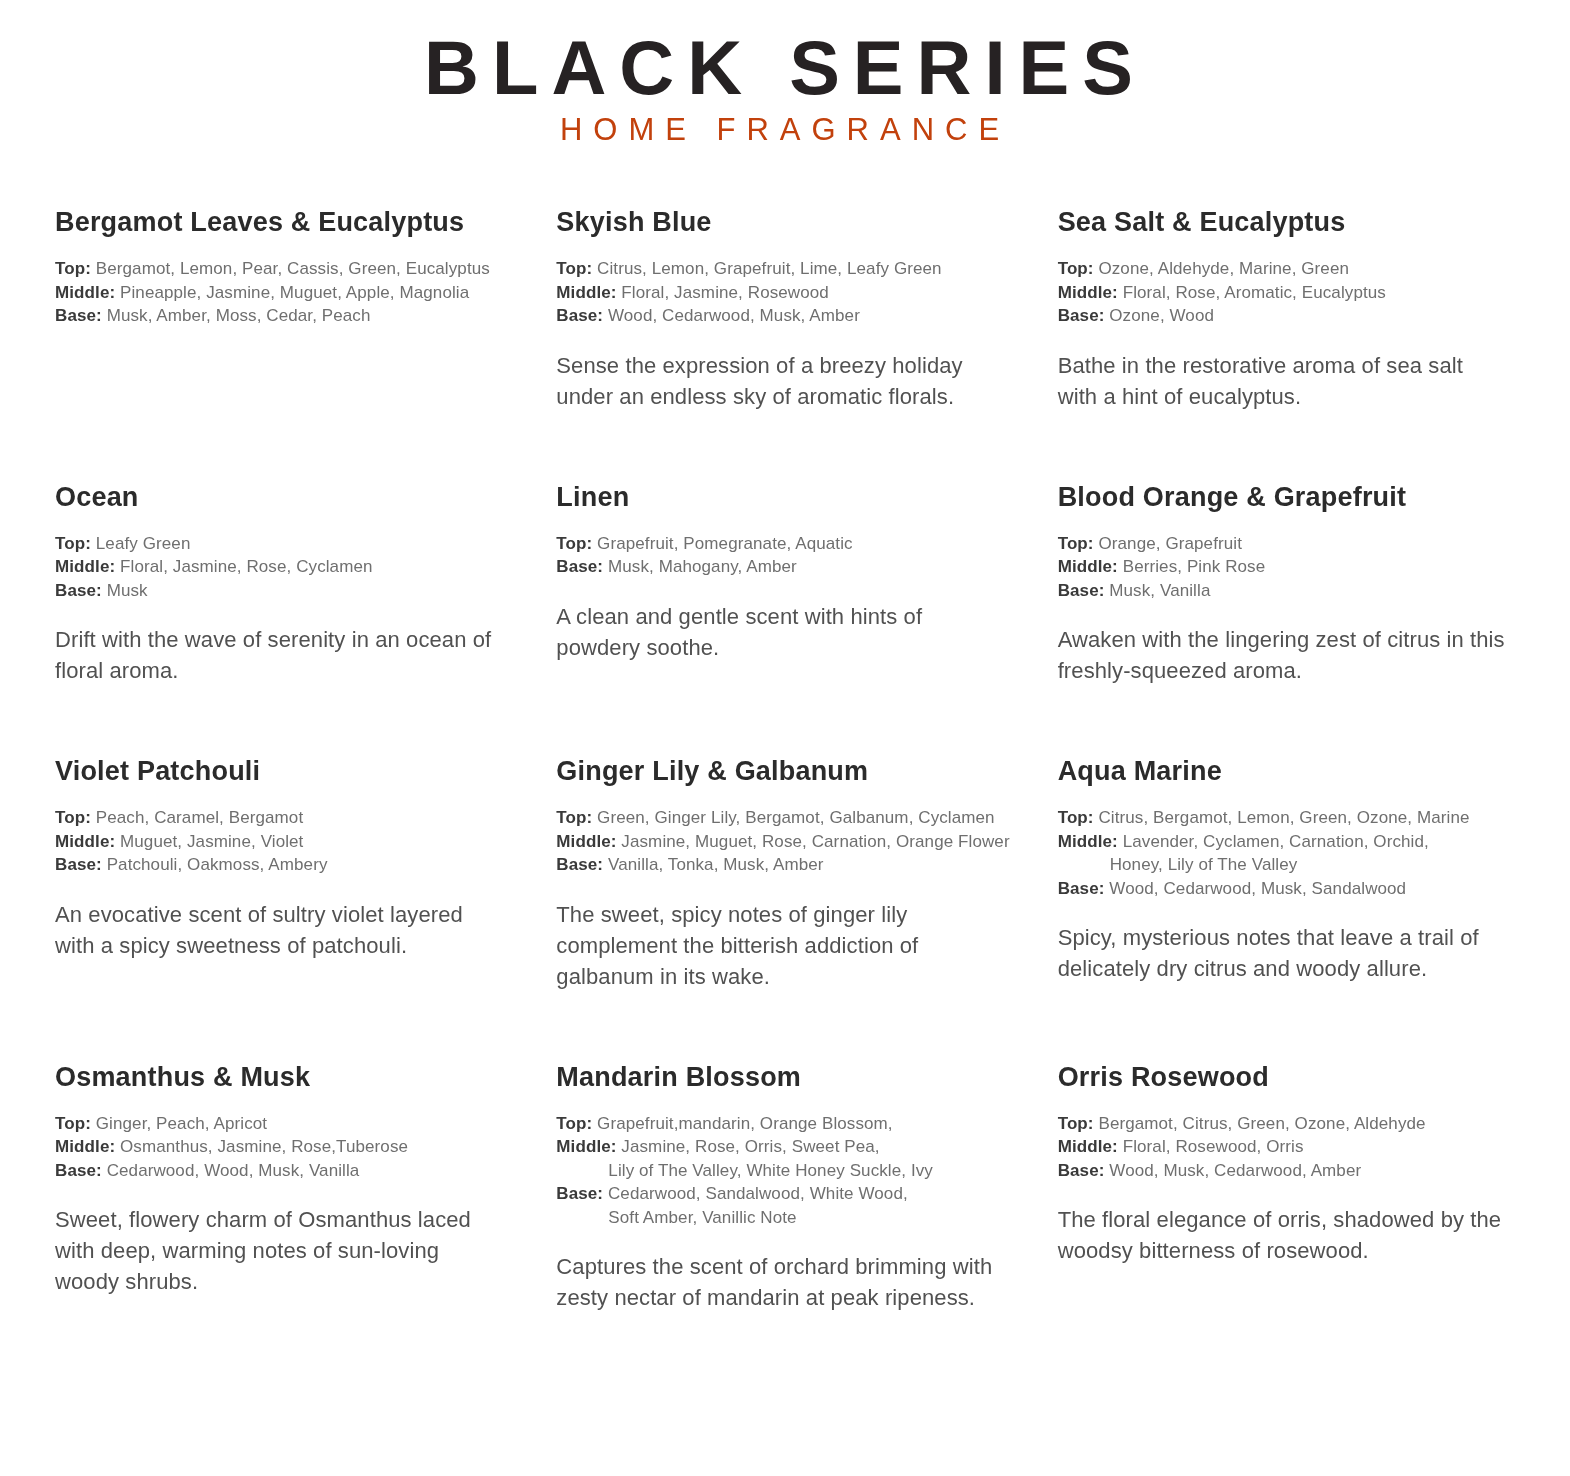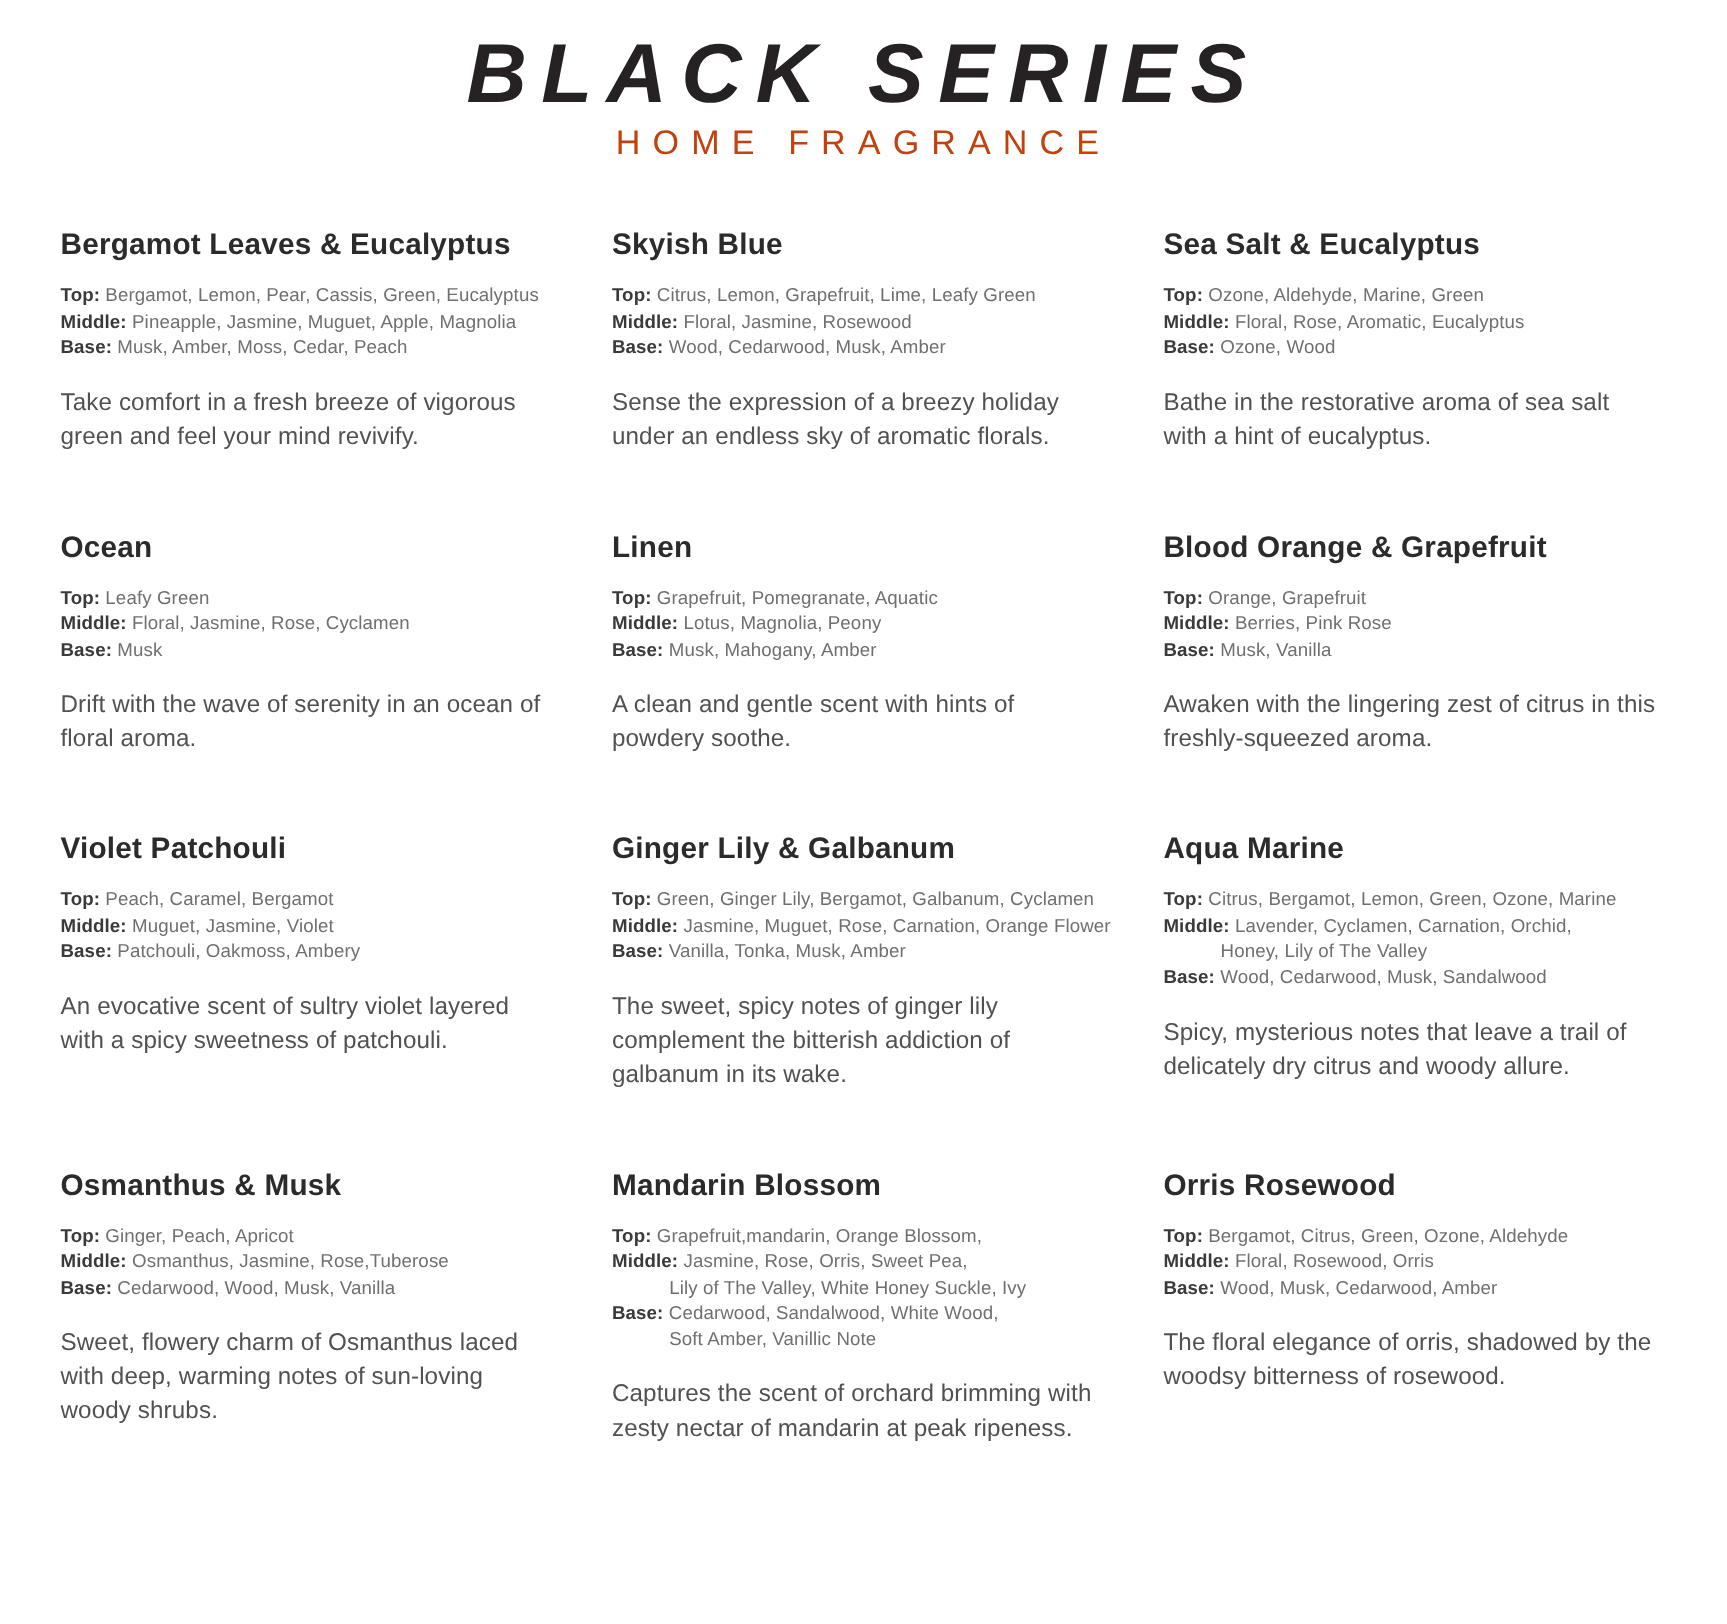--- a/index.html
+++ b/index.html
@@ -22,21 +22,20 @@
     text-align: center;
     margin-bottom: 62px;
   }
   .doc-title {
     margin: 0;
     font-size: 76px;
     line-height: 1.0;
     font-weight: 700;
     letter-spacing: 13px;
     color: #262223;
-    font-style: italic;
   }
   .doc-subtitle {
     margin: 8px 0 0 0;
     font-size: 31px;
     line-height: 1.0;
     font-weight: 500;
     letter-spacing: 11px;
     color: #c2410c;
   }
   .grid {
@@ -91,21 +90,20 @@
   </header>
 
   <main class="grid" id="grid">
       <article class="card">
         <h3 class="card-title">Bergamot Leaves &amp; Eucalyptus</h3>
         <div class="notes">
           <div class="note-line"><span class="note-label">Top:</span> <span class="note-value">Bergamot, Lemon, Pear, Cassis, Green, Eucalyptus</span></div>
           <div class="note-line"><span class="note-label">Middle:</span> <span class="note-value">Pineapple, Jasmine, Muguet, Apple, Magnolia</span></div>
           <div class="note-line"><span class="note-label">Base:</span> <span class="note-value">Musk, Amber, Moss, Cedar, Peach</span></div>
         </div>
-        <p class="desc">Take comfort in a fresh breeze of vigorous green and feel your mind revivify.</p>
       </article>
       <article class="card">
         <h3 class="card-title">Skyish Blue</h3>
         <div class="notes">
           <div class="note-line"><span class="note-label">Top:</span> <span class="note-value">Citrus, Lemon, Grapefruit, Lime, Leafy Green</span></div>
           <div class="note-line"><span class="note-label">Middle:</span> <span class="note-value">Floral, Jasmine, Rosewood</span></div>
           <div class="note-line"><span class="note-label">Base:</span> <span class="note-value">Wood, Cedarwood, Musk, Amber</span></div>
         </div>
         <p class="desc">Sense the expression of a breezy holiday under an endless sky of aromatic florals.</p>
       </article>
@@ -124,21 +122,20 @@
           <div class="note-line"><span class="note-label">Top:</span> <span class="note-value">Leafy Green</span></div>
           <div class="note-line"><span class="note-label">Middle:</span> <span class="note-value">Floral, Jasmine, Rose, Cyclamen</span></div>
           <div class="note-line"><span class="note-label">Base:</span> <span class="note-value">Musk</span></div>
         </div>
         <p class="desc">Drift with the wave of serenity in an ocean of floral aroma.</p>
       </article>
       <article class="card">
         <h3 class="card-title">Linen</h3>
         <div class="notes">
           <div class="note-line"><span class="note-label">Top:</span> <span class="note-value">Grapefruit, Pomegranate, Aquatic</span></div>
-          <div class="note-line"><span class="note-label">Middle:</span> <span class="note-value">Lotus, Magnolia, Peony</span></div>
           <div class="note-line"><span class="note-label">Base:</span> <span class="note-value">Musk, Mahogany, Amber</span></div>
         </div>
         <p class="desc">A clean and gentle scent with hints of powdery soothe.</p>
       </article>
       <article class="card">
         <h3 class="card-title">Blood Orange &amp; Grapefruit</h3>
         <div class="notes">
           <div class="note-line"><span class="note-label">Top:</span> <span class="note-value">Orange, Grapefruit</span></div>
           <div class="note-line"><span class="note-label">Middle:</span> <span class="note-value">Berries, Pink Rose</span></div>
           <div class="note-line"><span class="note-label">Base:</span> <span class="note-value">Musk, Vanilla</span></div>

